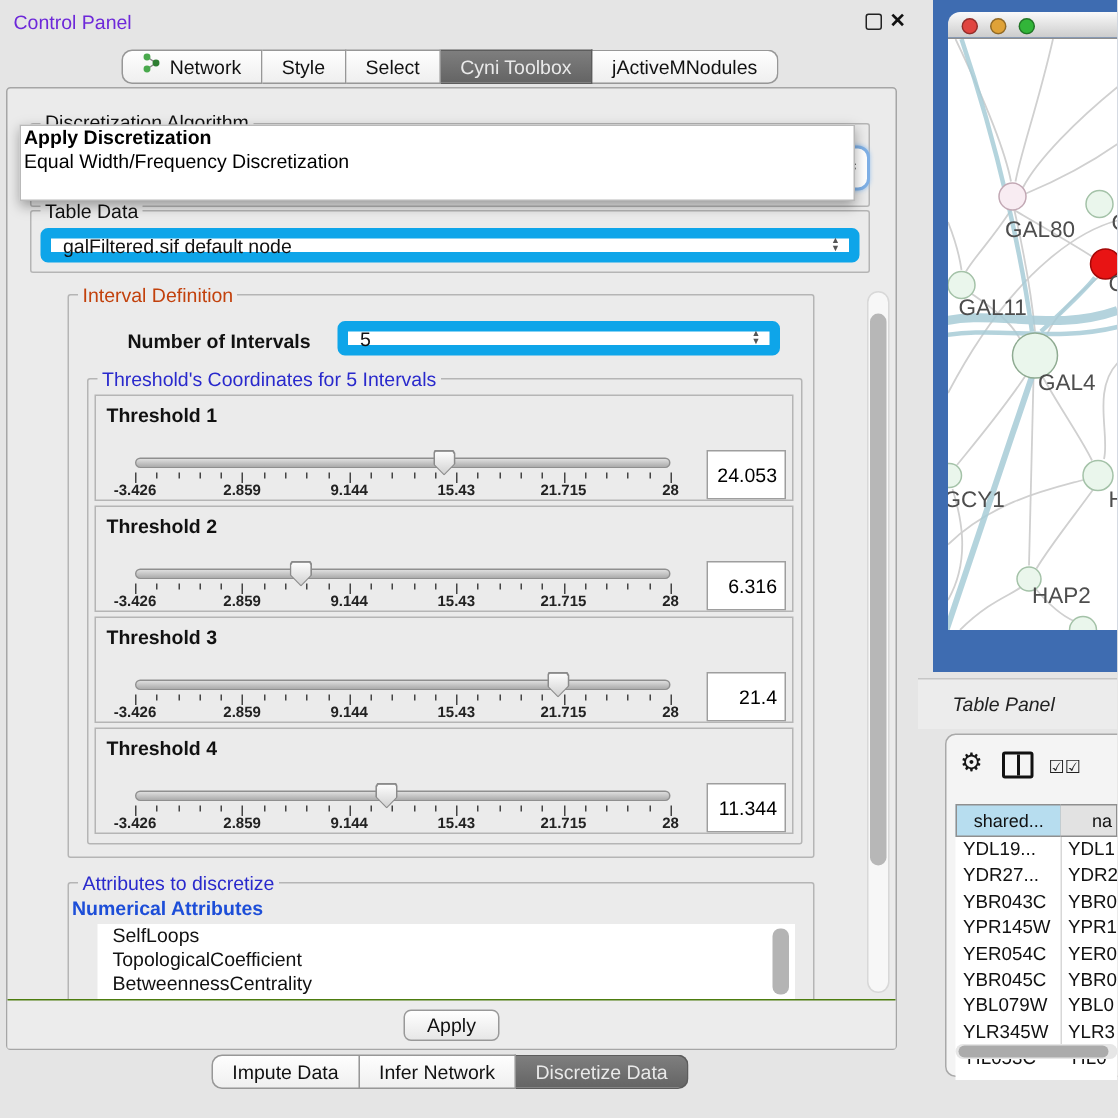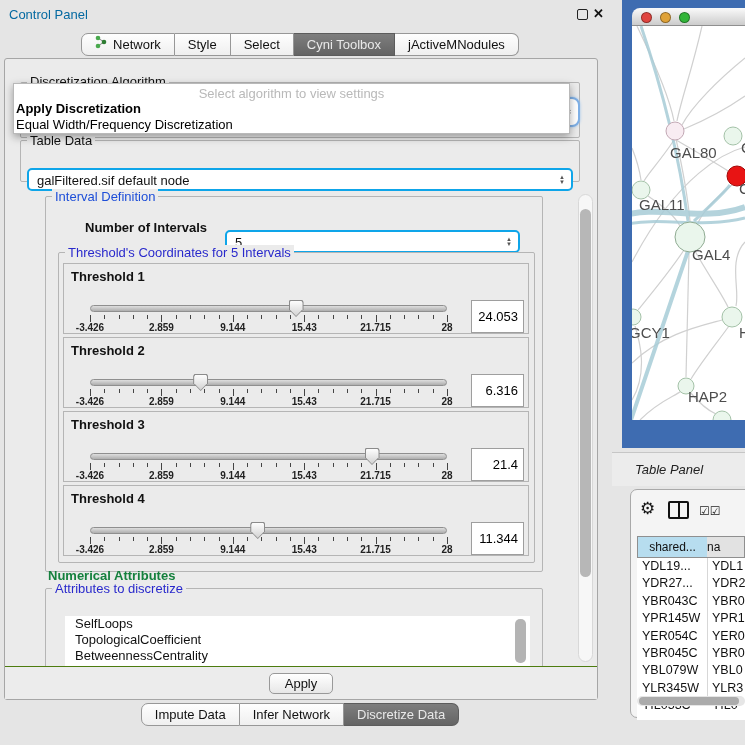--- a/index.html
+++ b/index.html
@@ -1,40 +1,40 @@
 <!DOCTYPE html>
 <html><head>
 <meta charset="utf-8">
 <style>
   * { margin:0; padding:0; box-sizing:border-box; }
   body { font-family:"Liberation Sans", sans-serif; background:#dedede; }
   #screen { position:relative; width:745px; height:745px; background:#e5e5e5; overflow:hidden; }
 
   
   .titlebar { position:absolute; left:0; top:0; width:612px; height:28px; background:#e5e5e5; }
-  .titlebar .title { position:absolute; left:9px; top:7px; font-size:13px; color:#0369a1; }
+  .titlebar .title { position:absolute; left:9px; top:7px; font-size:13px; color:#6d28d9; }
   .float-btn { position:absolute; left:577px; top:9px; width:11px; height:11px; border:1.5px solid #222; border-radius:2px; background:transparent; }
   .close-btn { position:absolute; left:593px; top:6px; font-size:13px; font-weight:bold; color:#111; }
 
   .toptabs { position:absolute; left:0; top:33px; width:600px; display:flex; justify-content:center; }
   .tab { height:23px; line-height:21px; padding:0 13px; font-size:13px; color:#111;
          background:linear-gradient(#fefefe,#efefef); border:1px solid #979797; border-left:none;
          white-space:nowrap; display:flex; align-items:center; gap:5px; }
   .tab:first-child { border-left:1px solid #979797; border-radius:7px 0 0 7px; }
   .tab:last-child { border-radius:0 7px 7px 0; }
   .tab.sel { background:linear-gradient(#7e7e7e,#646464); color:#e9e9e9; border-color:#5c5c5c; }
 
   .content { position:absolute; left:4px; top:58px; width:594px; height:642px; background:#ebebeb;
              border:1px solid #a6a6a6; border-radius:3px; }
 
   .group { position:absolute; border:1px solid #b5b5b5; border-radius:2px; }
   .group-label { position:absolute; top:-8px; left:6px; background:#ebebeb; padding:0 3px; font-size:13px; color:#111; white-space:nowrap; }
-  .green { color:#1d4ed8; } .blue { color:#2929cc; }
-
-  .combo { position:absolute; background:#fff; border:2px solid #0ea5e9; border-radius:5px; font-size:13px; color:#111;margin-top:16px; }
+  .green { color:#c2410c; } .blue { color:#2929cc; }
+
+  .combo { position:absolute; background:#fff; border:7px solid #0ea5e9; border-radius:5px; font-size:13px; color:#111; }
   .combo .val { position:absolute; left:8px; top:50%; transform:translateY(-50%); white-space:nowrap; }
   .step { position:absolute; right:6px; top:50%; transform:translateY(-50%); display:flex; flex-direction:column; line-height:5px; }
   .step i { font-style:normal; font-size:6px; color:#555; }
 
   .focus-combo { position:absolute; left:27px; top:97px; width:553px; height:30px; background:#fff;
                  border:2px solid #7fb0e6; border-radius:8px; box-shadow:0 0 3px #9cc3ec; }
 
   .popup { position:absolute; left:13px; top:83px; width:557px; height:51px; background:#fff;
            border:1px solid #b9b9b9; box-shadow:0 3px 8px rgba(0,0,0,.35); z-index:40; }
   .popup .prompt { text-align:center; color:#b9b9b9; font-size:13px; padding-top:2px; }
@@ -137,21 +137,20 @@
     <span class="group-label" style="top:-9px;">Discretization Algorithm</span>
   </div>
   <div class="focus-combo">
     <span class="step">
       <i>▲</i>
         <i>▼</i>
     </span>
   </div>
 
   <div class="popup">
-    <div class="prompt">Select algorithm to view settings</div>
     <div class="opt b">Apply Discretization</div>
     <div class="opt">Equal Width/Frequency Discretization</div>
   </div>
 
   <div class="group" style="left:20px;top:140px;width:560px;height:42px;">
     <span class="group-label">Table Data</span>
   </div>
   <div class="combo" style="left:27px;top:152px;width:546px;height:23px;">
     <span class="val">galFiltered.sif default node</span>
     <span class="step">
@@ -342,21 +341,21 @@
           <span class="tlabel" style="left: 80%;">21.715</span>
           <span class="tlabel" style="left: 100%;">28</span>
         </div>
         <div class="vbox">11.344</div>
       </div>
     </div>
 
   <div class="group" style="left:45px;top:588px;width:498px;height:110px;">
     <span class="group-label blue">Attributes to discretize</span>
   </div>
-  <div style="position:absolute;left:48px;top:568px;font-size:13px;font-weight:bold;color:#15803d;">Numerical Attributes</div>
+  <div style="position:absolute;left:48px;top:598px;font-size:13px;font-weight:bold;color:#1d4ed8;">Numerical Attributes</div>
   <div class="attr-list" id="attr-list">
       <div>SelfLoops</div>
       <div>TopologicalCoefficient</div>
       <div>BetweennessCentrality</div>
     </div>
   <div class="mini-scroll"></div>
 
   <div class="bottombar">
     <div class="apply">Apply</div>
   </div>
@@ -439,21 +438,21 @@
   </div>
 
   <div class="tp-header">
     <span>Table Panel</span>
   </div>
   <div class="tp-panel"></div>
   <span class="gear">⚙</span>
   <span class="split-icon"></span>
   <span class="cbx" style="left:699px;">☑☑</span>
   <div class="thead-cell" id="th-c1" style="left: 637px; width: 71px; text-align: center; background: rgb(183, 221, 239);">shared...</div>
-  <div class="thead-cell" id="th-c2" style="left:707px;width:38px;border-left:none;background:#e2e2e2;">na</div>
+  <div class="thead-cell" id="th-c2" style="left:707px;width:38px;border-left:none;background:#e2e2e2;padding-left:21px;">na</div>
   <div class="trows" id="t-rows">
       <div class="trow" style="top: 0px;">
         <span class="c1">YDL19...</span>
         <span class="c2">YDL1</span>
       </div>
       <div class="trow" style="top: 17.4px;">
         <span class="c1">YDR27...</span>
         <span class="c2">YDR2</span>
       </div>
       <div class="trow" style="top: 34.8px;">

